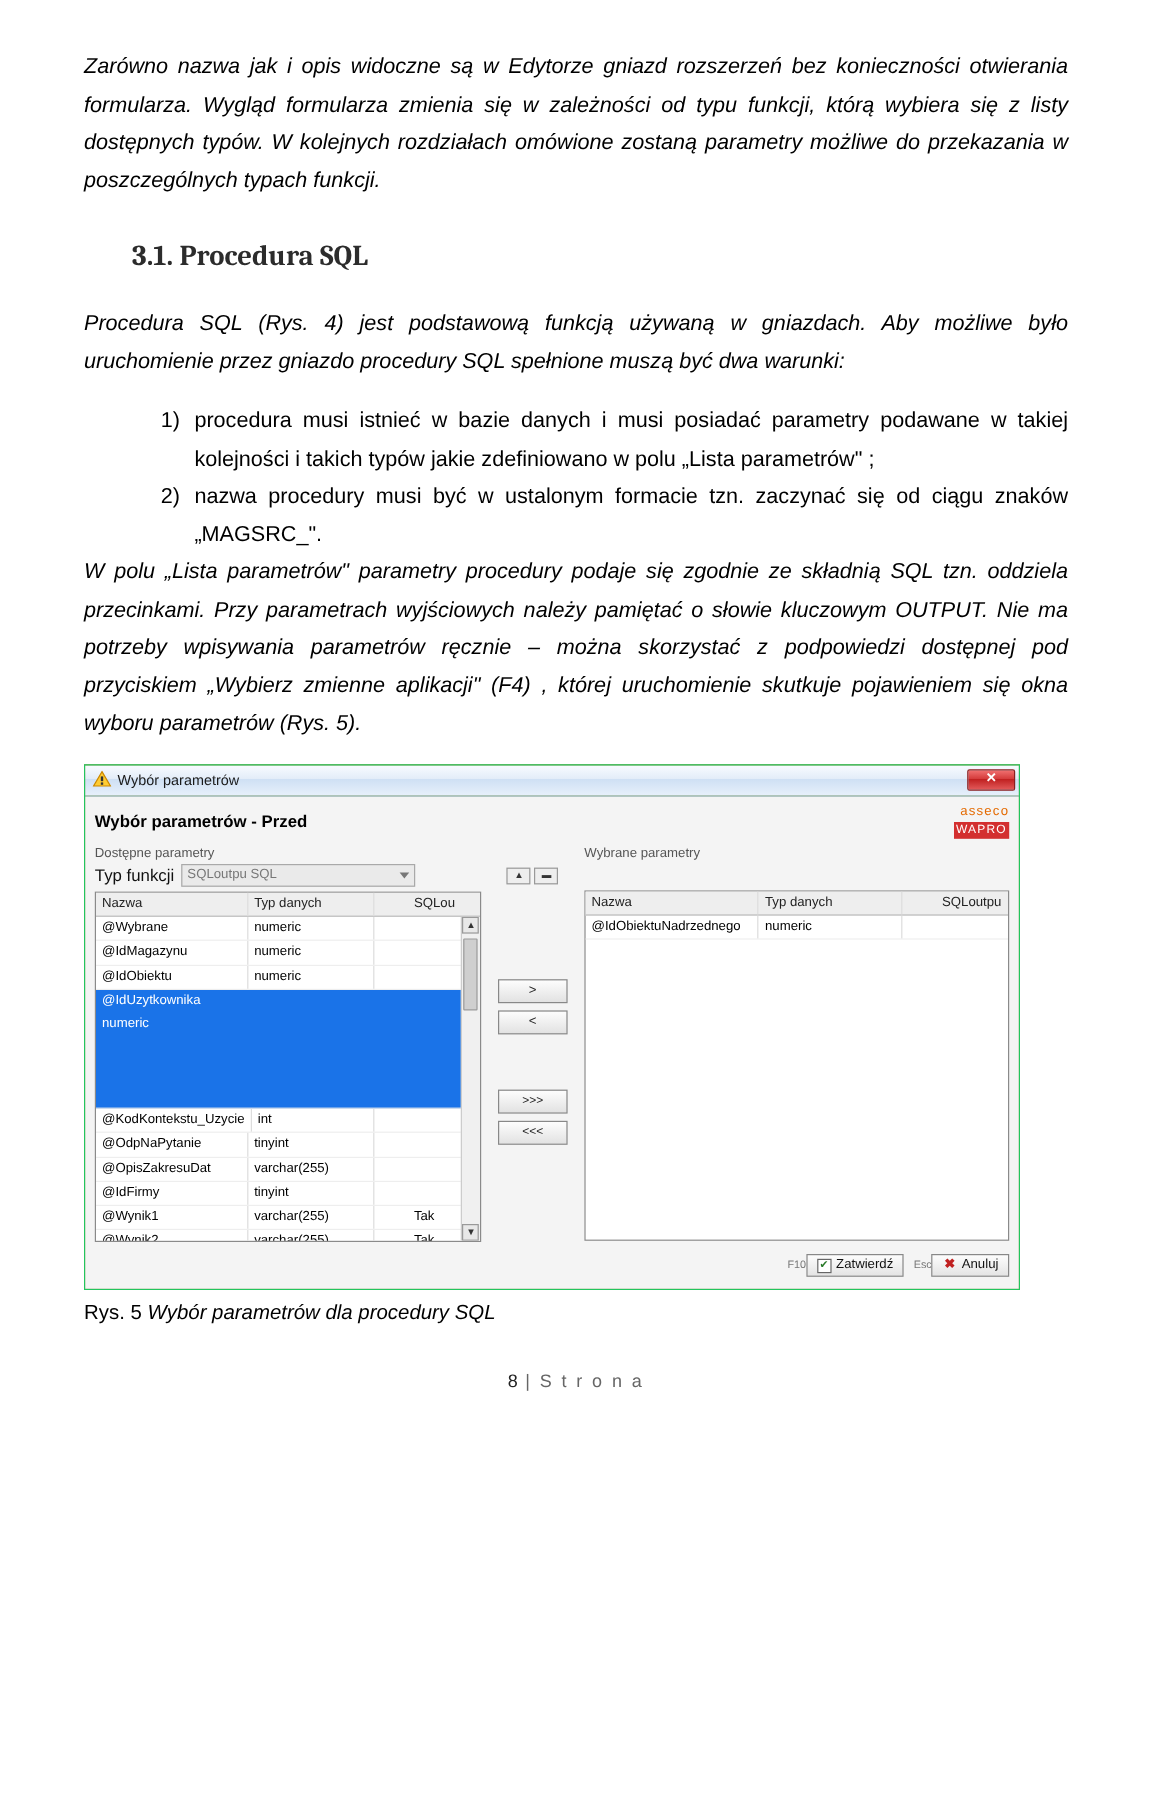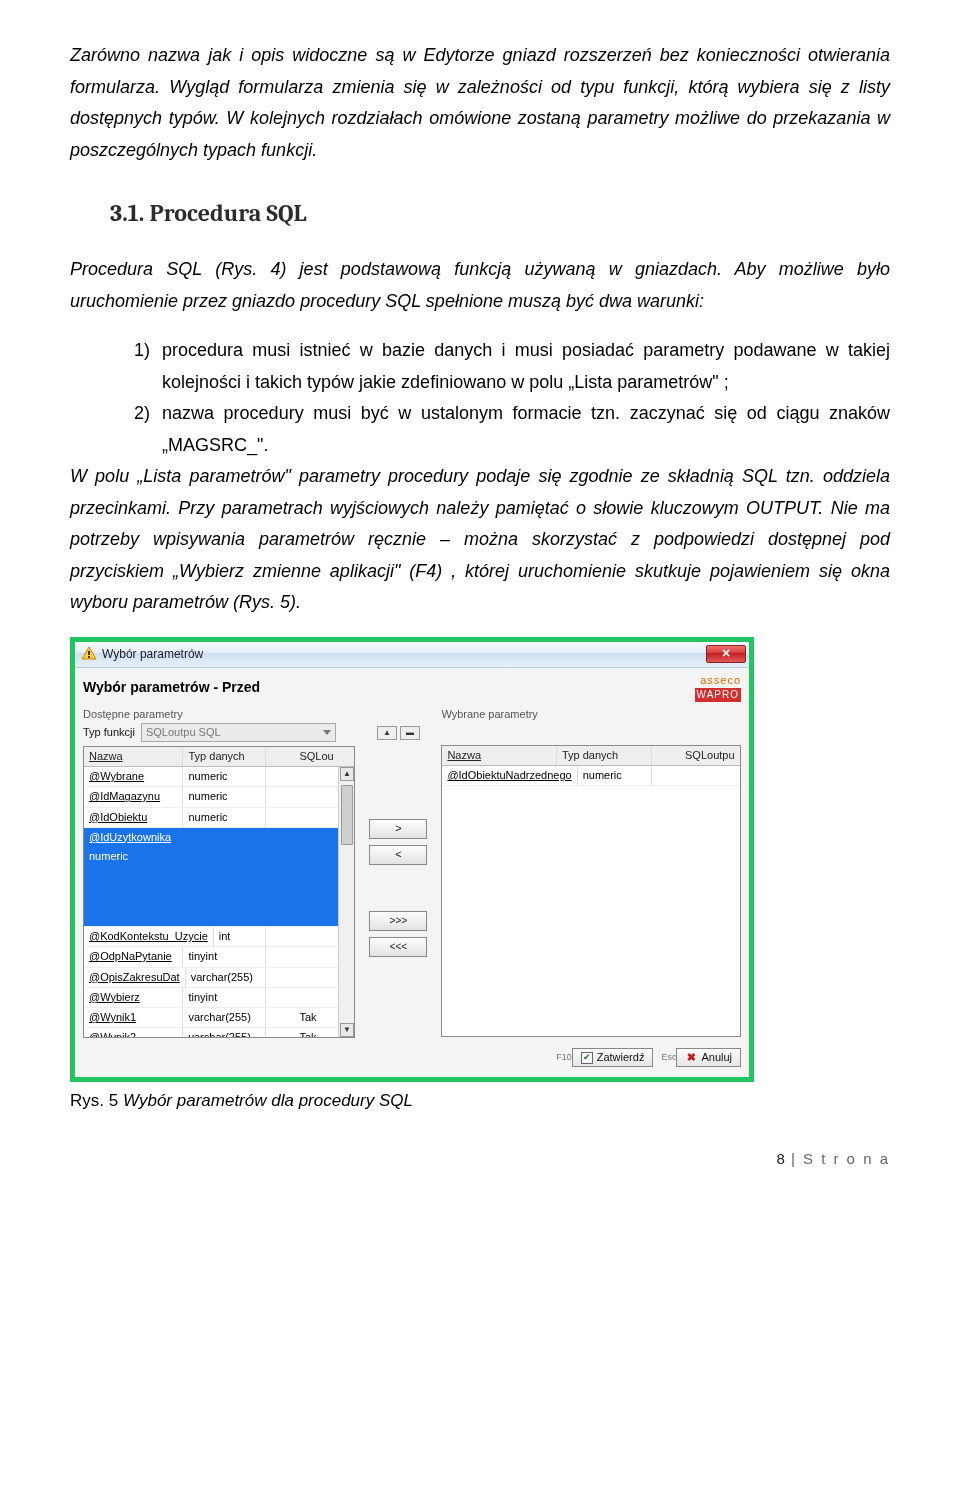--- a/index.html
+++ b/index.html
@@ -20,27 +20,27 @@
     font-size: 24px;
     color: #2c2c2c;
     margin: 26px 0 20px 40px;
   }
   .list { margin-left: 64px; }
   .list .li { display: flex; align-items: flex-start; text-align: justify; }
   .list .n { width: 28px; flex: 0 0 28px; }
   .list .t { flex: 1; }
   .caption { font-size: 17px; margin-top: 4px; }
   .caption .i { font-style: italic; }
-  .footer { text-align: right; margin-top: 30px; font-size: 15px; color: #666; letter-spacing: 2px; }
+  .footer { text-align: center; margin-top: 30px; font-size: 15px; color: #666; letter-spacing: 2px; }
   .footer .pg { color: #222; letter-spacing: 0; }
 
   
   .dlg {
-    width: 684px;
-    border: 5px solid #22c55e;
+    width: 780px;
+    border: 1px solid #22c55e;
     background: #4d7c0f;
     font-size: 12px;
     line-height: 1.2;
     margin-top: 10px;
   }
   .titlebar {
     height: 26px;
     background: linear-gradient(#f8fbff, #e2ecf8 45%, #cfe0f4 46%, #e7f0fb);
     display: flex;
     align-items: center;
@@ -65,36 +65,36 @@
   .dlg-title { font-weight: bold; font-size: 14px; color: #000; }
   .logo { text-align: right; }
   .logo .asseco { color: #e46a00; font-size: 11px; letter-spacing: 1px; font-family: Verdana, sans-serif; }
   .logo .wapro { background: #d32f2f; color: #fff; font-size: 10px; padding: 1px 2px; display: inline-block; letter-spacing: 1px; }
 
   .dlg-cols { display: flex; gap: 8px; margin-top: 6px; }
   .pane { flex: 1; }
   .mid { width: 70px; display: flex; flex-direction: column; align-items: center; }
   .pane-label { color: #555; font-size: 11px; margin-bottom: 2px; }
   .typrow { display: flex; align-items: center; gap: 6px; margin-bottom: 4px; }
-  .typlbl { color: #111; font-size: 11px; }
+  .typlbl { color: #111; font-size: 14px; }
   .typsel {
     border: 1px solid #a9a9a9; background: #eaeaea; color: #777;
     padding: 2px 18px 2px 4px; font-size: 11px; position: relative; width: 195px;
   }
   .typsel:after {
     content: ""; position: absolute; right: 4px; top: 6px;
     border-left: 4px solid transparent; border-right: 4px solid transparent;
     border-top: 5px solid #777;
   }
   .tbl { border: 1px solid #8a8a8a; background: #fff; }
   .thead { display: flex; background: #eee; border-bottom: 1px solid #bbb; }
   .th, .td { padding: 3px 5px; font-size: 11px; border-right: 1px solid #ddd; }
   .th { color: #222; }
   .th:last-child, .td:last-child { border-right: none; }
-  .c1 { flex: 1.6; text-decoration: underline; }
+  .c1 { flex: 1.6; }
   .c2 { flex: 1.3; }
   .c3 { width: 60px; flex: 0 0 60px; margin-left: 28px; }
   .trow { display: flex; border-bottom: 1px solid #eee; }
   .trow.sel { background: #1a73e8; color: #fff; flex-direction: column; }
   .left .tbody { height: 270px; overflow: hidden; position: relative; }
   .scrollbar {
     position: absolute; right: 0; top: 0; bottom: 0; width: 16px;
     background: #f0f0f0; border-left: 1px solid #ccc;
     display: flex; flex-direction: column; align-items: center;
   }
@@ -219,21 +219,21 @@
                 <div class="td c1">@OdpNaPytanie</div>
                 <div class="td c2">tinyint</div>
                 <div class="td c3"></div>
               </div>
               <div class="trow">
                 <div class="td c1">@OpisZakresuDat</div>
                 <div class="td c2">varchar(255)</div>
                 <div class="td c3"></div>
               </div>
               <div class="trow">
-                <div class="td c1">@Wybierz</div>
+                <div class="td c1">@IdFirmy</div>
                 <div class="td c2">tinyint</div>
                 <div class="td c3"></div>
               </div>
               <div class="trow">
                 <div class="td c1">@Wynik1</div>
                 <div class="td c2">varchar(255)</div>
                 <div class="td c3">Tak</div>
               </div>
               <div class="trow">
                 <div class="td c1">@Wynik2</div>

